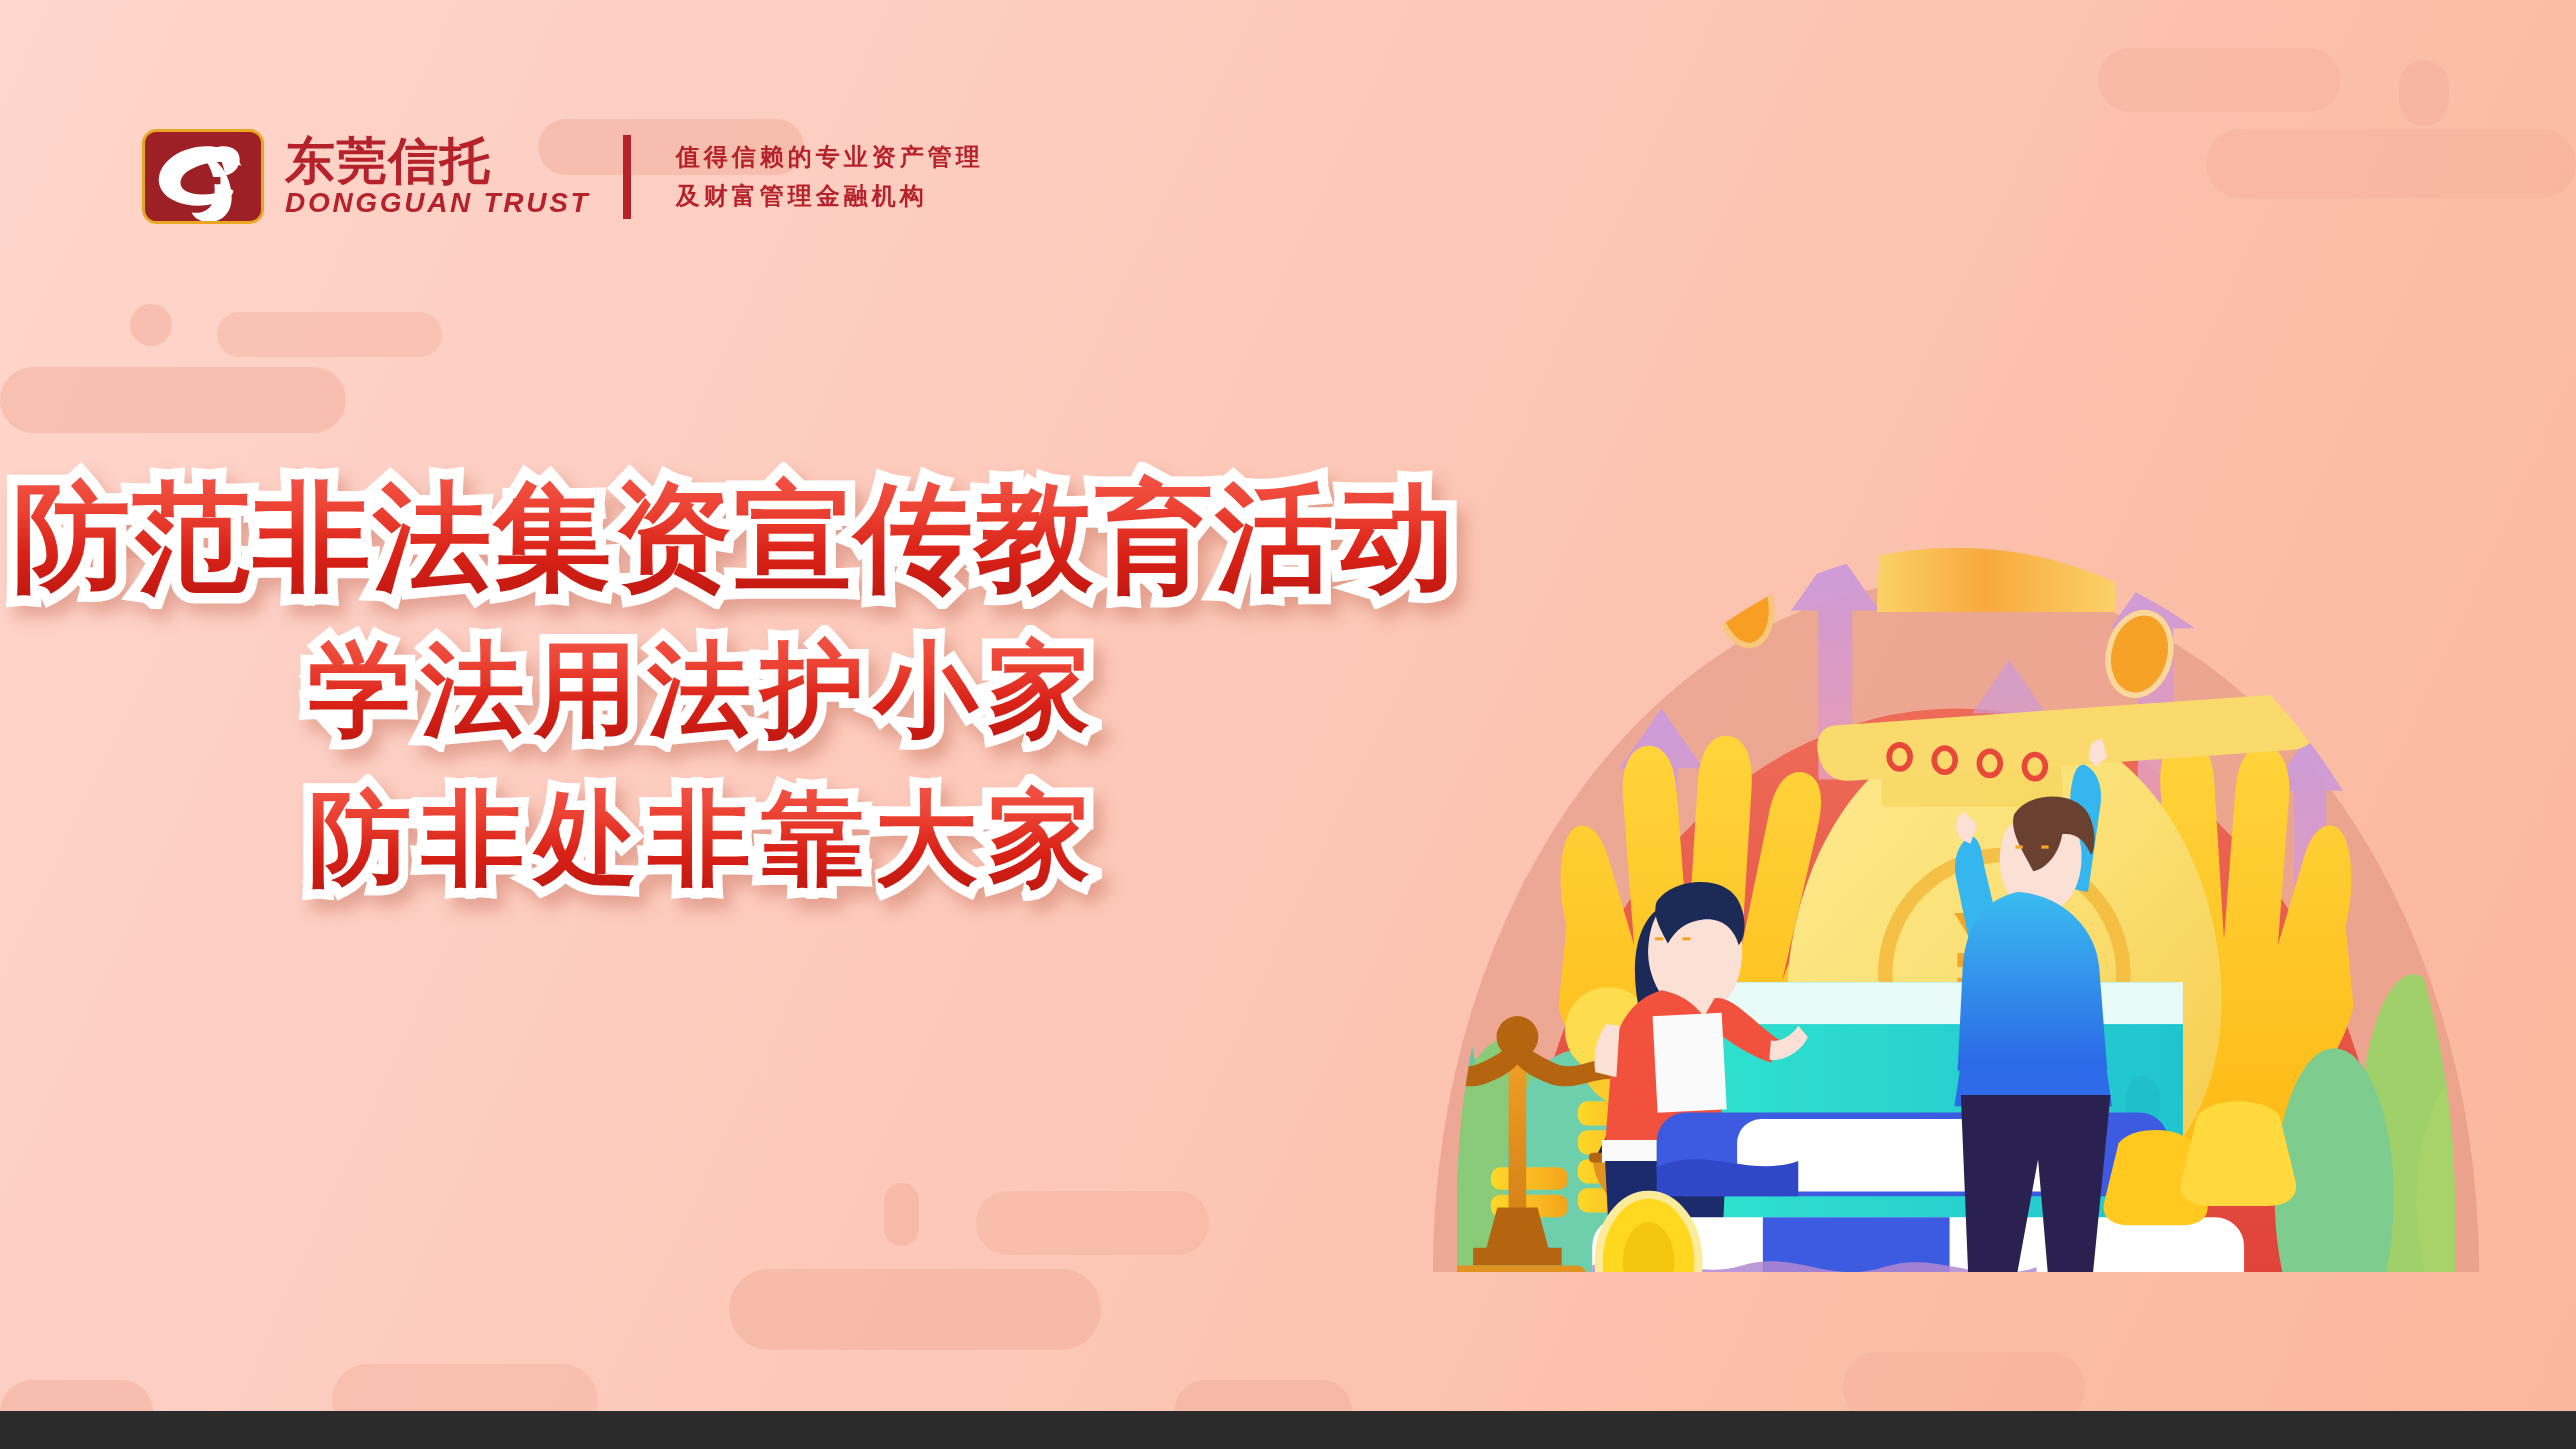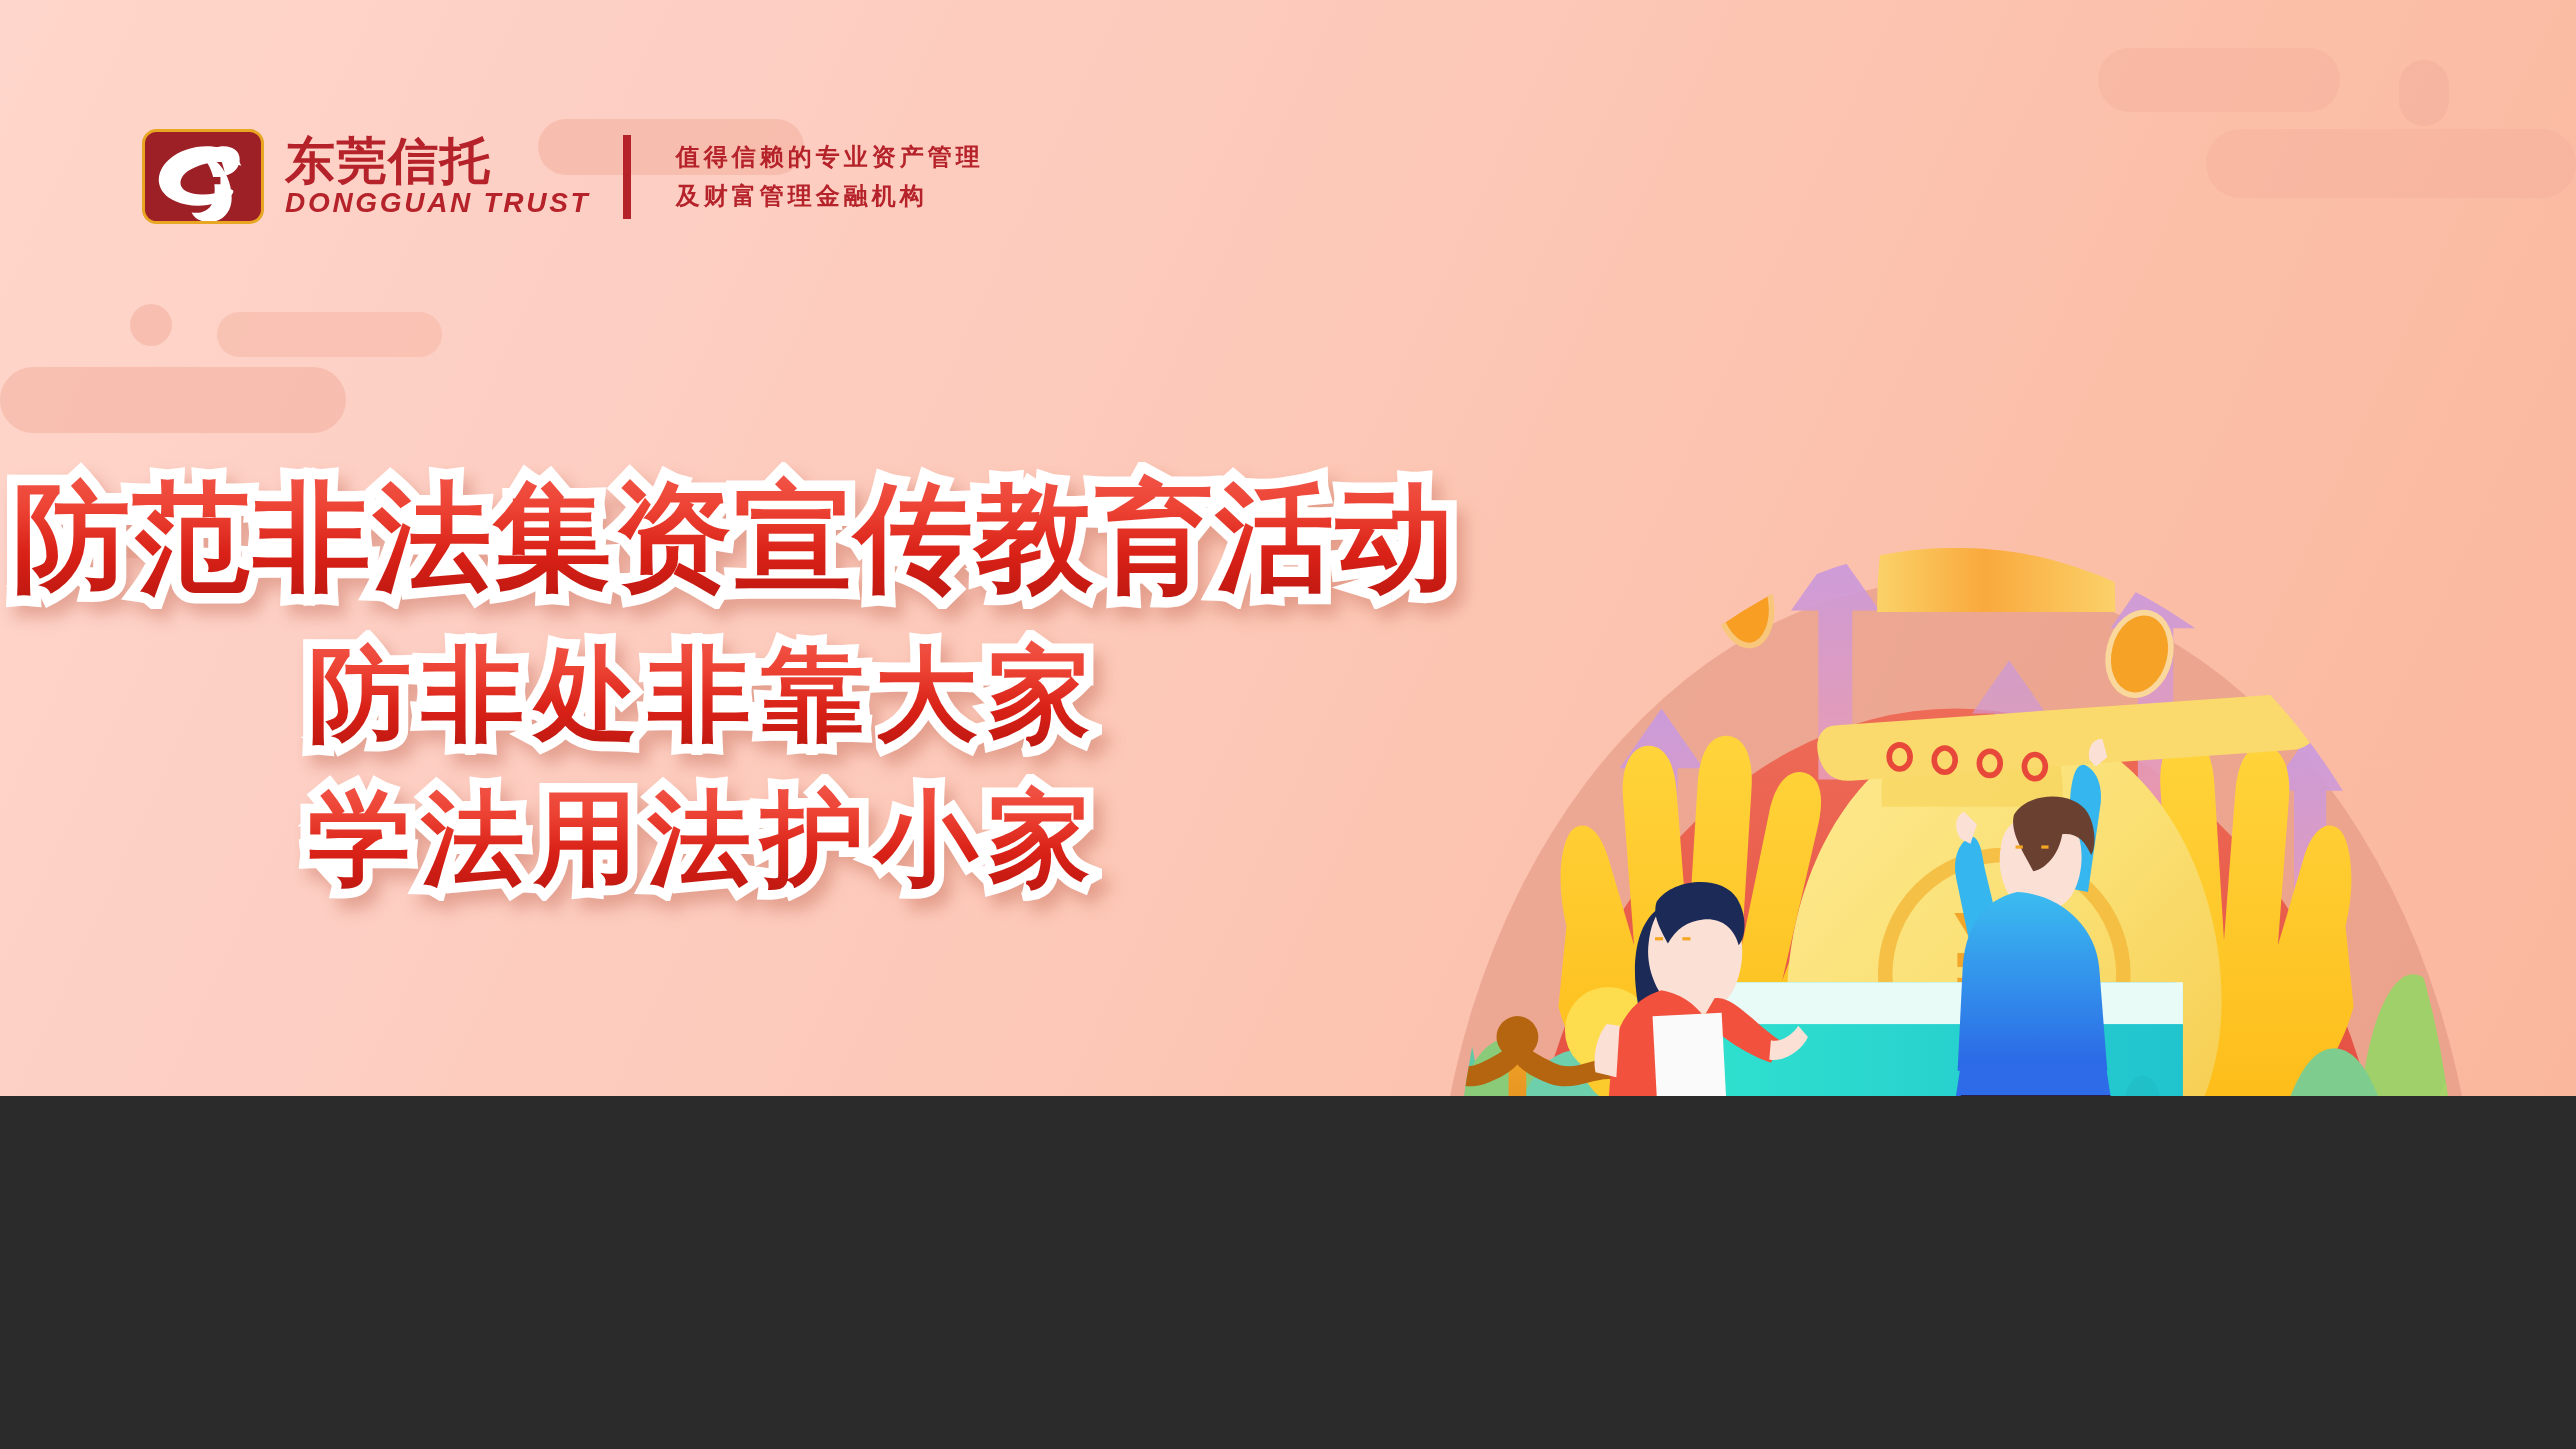--- a/index.html
+++ b/index.html
@@ -1,20 +1,20 @@
 <!DOCTYPE html>
 <html style="font-size:13px"><head>
 <meta charset="utf-8">
 <title>防范非法集资宣传教育活动</title>
 <style>
   html,body{margin:0;padding:0;background:#2b2b2b;}
   *{box-sizing:border-box;}
   .stage{
     position:relative;
-    width:2576px;height:1096px;
+    width:2576px;height:1411px;
     overflow:hidden;
     font-family:"DejaVu Sans","Liberation Sans",sans-serif;
     background:linear-gradient(115deg,#FFD6CB 0%,#FDCFC4 22%,#FCC6B4 55%,#FBBDA5 80%,#FAB79E 100%);
   }
 
   
   .deco{position:absolute;background:#F3AF9C;opacity:.55;border-radius:804px;pointer-events:none;}
   .deco.d2{opacity:.42;}
 
   
@@ -312,24 +312,24 @@
       <span>值得信赖的专业资产管理</span>
       <span>及财富管理金融机构</span>
     </div>
   </div>
 
   <div class="headline">
     <h1 class="hl hl1">
       <span class="stroke">防范非法集资宣传教育活动</span>
       <span class="fill">防范非法集资宣传教育活动</span>
     </h1>
+    <h2 class="hl hl2">
+      <span class="stroke">学法用法护小家</span>
+      <span class="fill">学法用法护小家</span>
+    </h2>
     <h2 class="hl hl3">
       <span class="stroke">防非处非靠大家</span>
       <span class="fill">防非处非靠大家</span>
     </h2>
-    <h2 class="hl hl2">
-      <span class="stroke">学法用法护小家</span>
-      <span class="fill">学法用法护小家</span>
-    </h2>
   </div>
 
 </div>
 
 
 </body></html>

